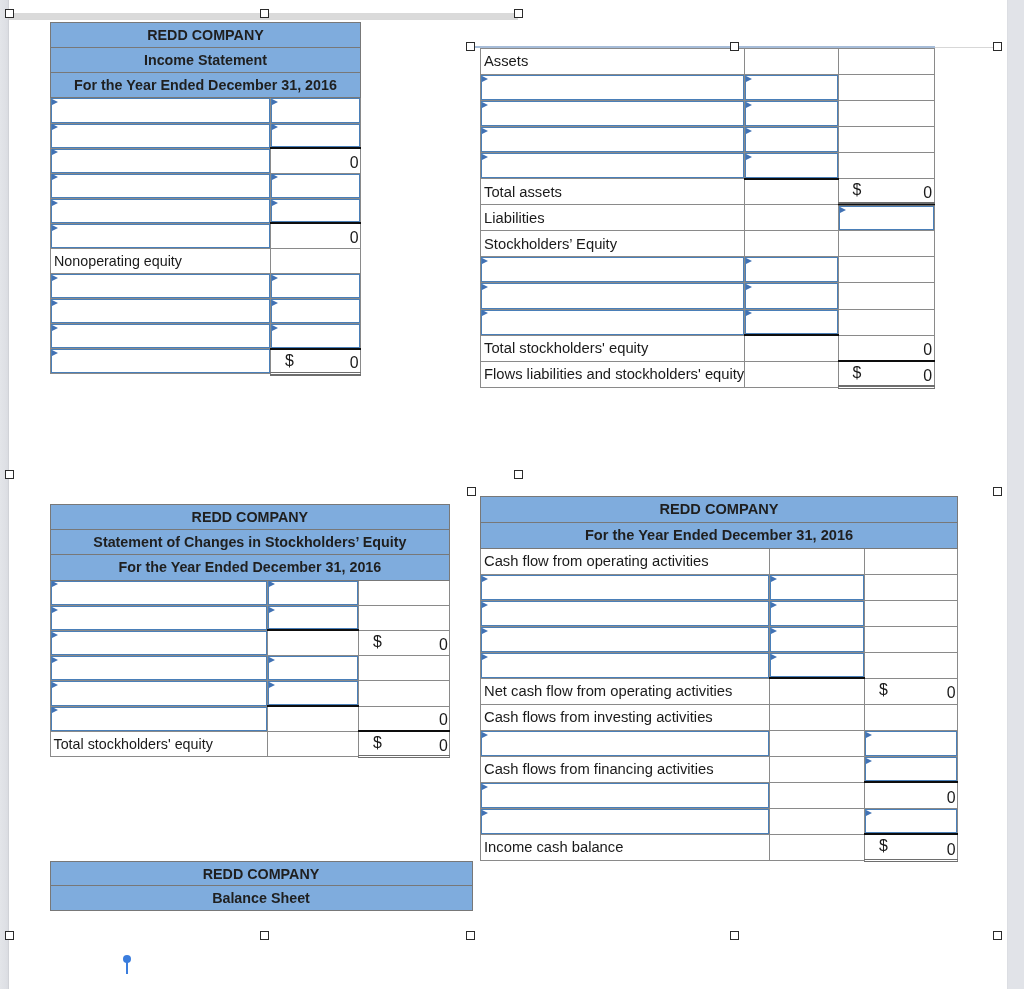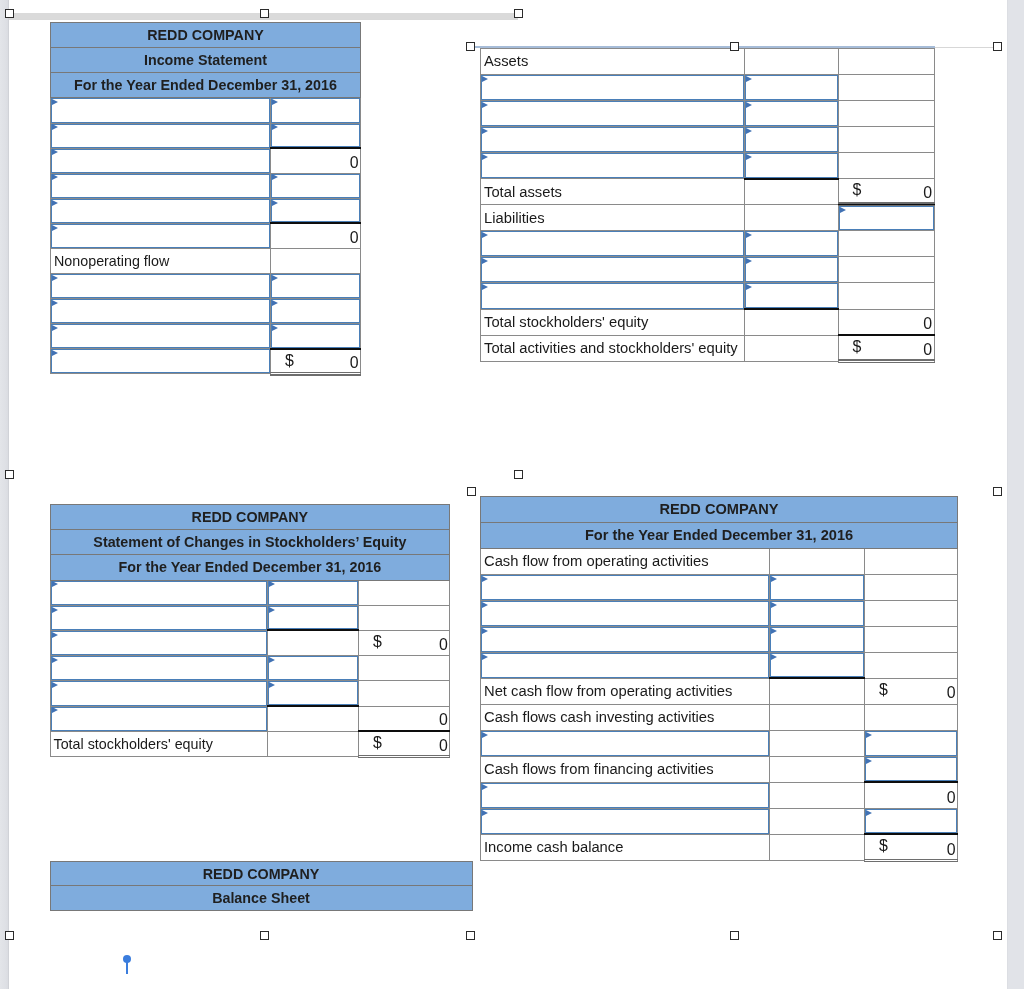--- a/index.html
+++ b/index.html
@@ -144,21 +144,21 @@
 </tr>
 <tr>
 <td class="fldcell">
               <span class="fld">
                 <i class="mk"></i>
               </span>
             </td>
 <td class="topline num"><span>0</span></td>
 </tr>
 <tr>
-<td class="lbl">Nonoperating flow</td>
+<td class="lbl">Nonoperating equity</td>
 <td class=""></td>
 </tr>
 <tr>
 <td class="fldcell">
               <span class="fld">
                 <i class="mk"></i>
               </span>
             </td>
 <td class="fldcell">
               <span class="fld">
@@ -274,20 +274,25 @@
 <tr>
 <td class="lbl">Liabilities</td>
 <td class=""></td>
 <td class="topline fldcell">
               <span class="fld">
                 <i class="mk"></i>
               </span>
             </td>
 </tr>
 <tr>
+<td class="lbl">Stockholders’ Equity</td>
+<td class=""></td>
+<td class=""></td>
+</tr>
+<tr>
 <td class="fldcell">
               <span class="fld">
                 <i class="mk"></i>
               </span>
             </td>
 <td class="fldcell">
               <span class="fld">
                 <i class="mk"></i>
               </span>
             </td>
@@ -318,21 +323,21 @@
               </span>
             </td>
 <td class=""></td>
 </tr>
 <tr>
 <td class="lbl">Total stockholders' equity</td>
 <td class="topline"></td>
 <td class="num"><span>0</span></td>
 </tr>
 <tr>
-<td class="lbl">Total activities and stockholders' equity</td>
+<td class="lbl">Flows liabilities and stockholders' equity</td>
 <td class=""></td>
 <td class="topline dbl num"><span class="dollar">$</span><span>0</span></td>
 </tr>
 </tbody>
       </table>
     </div>
 <div class="stmt" style="left:49.5px;top:504.0px;width:399.7px;height:251.90000000000003px;--rh:25.19px;--fs:14.3px;--hfs:14.3px;">
 <table>
         <colgroup>
 <col style="width:217px">
@@ -497,21 +502,21 @@
               </span>
             </td>
 <td class=""></td>
 </tr>
 <tr>
 <td class="lbl">Net cash flow from operating activities</td>
 <td class="topline"></td>
 <td class="num"><span class="dollar">$</span><span>0</span></td>
 </tr>
 <tr>
-<td class="lbl">Cash flows cash investing activities</td>
+<td class="lbl">Cash flows from investing activities</td>
 <td class=""></td>
 <td class=""></td>
 </tr>
 <tr>
 <td class="fldcell">
               <span class="fld">
                 <i class="mk"></i>
               </span>
             </td>
 <td class=""></td>

